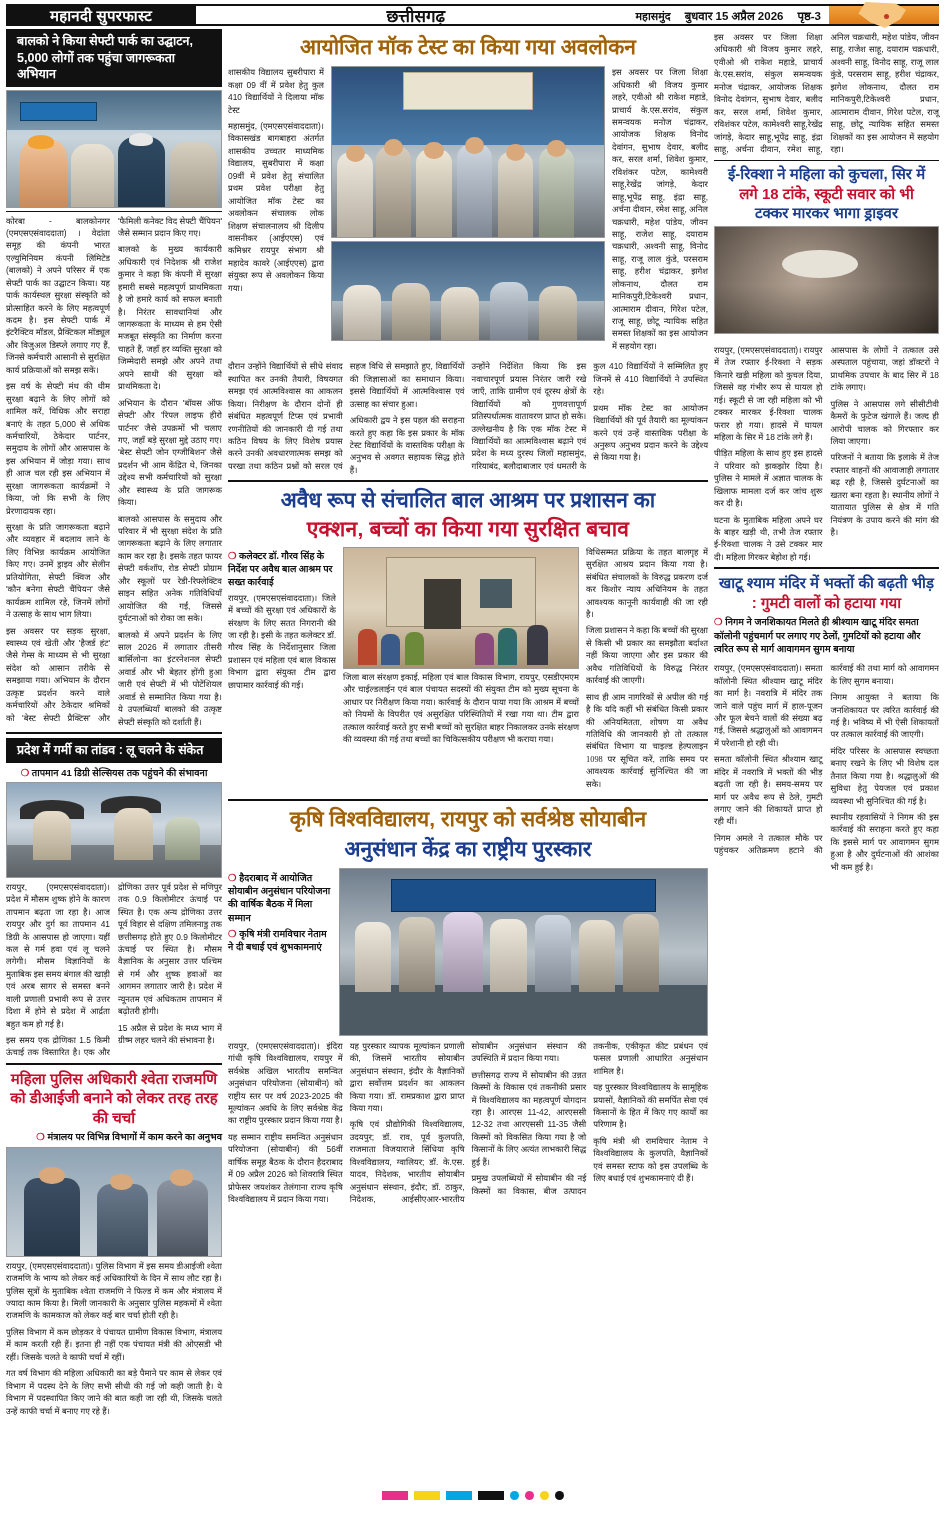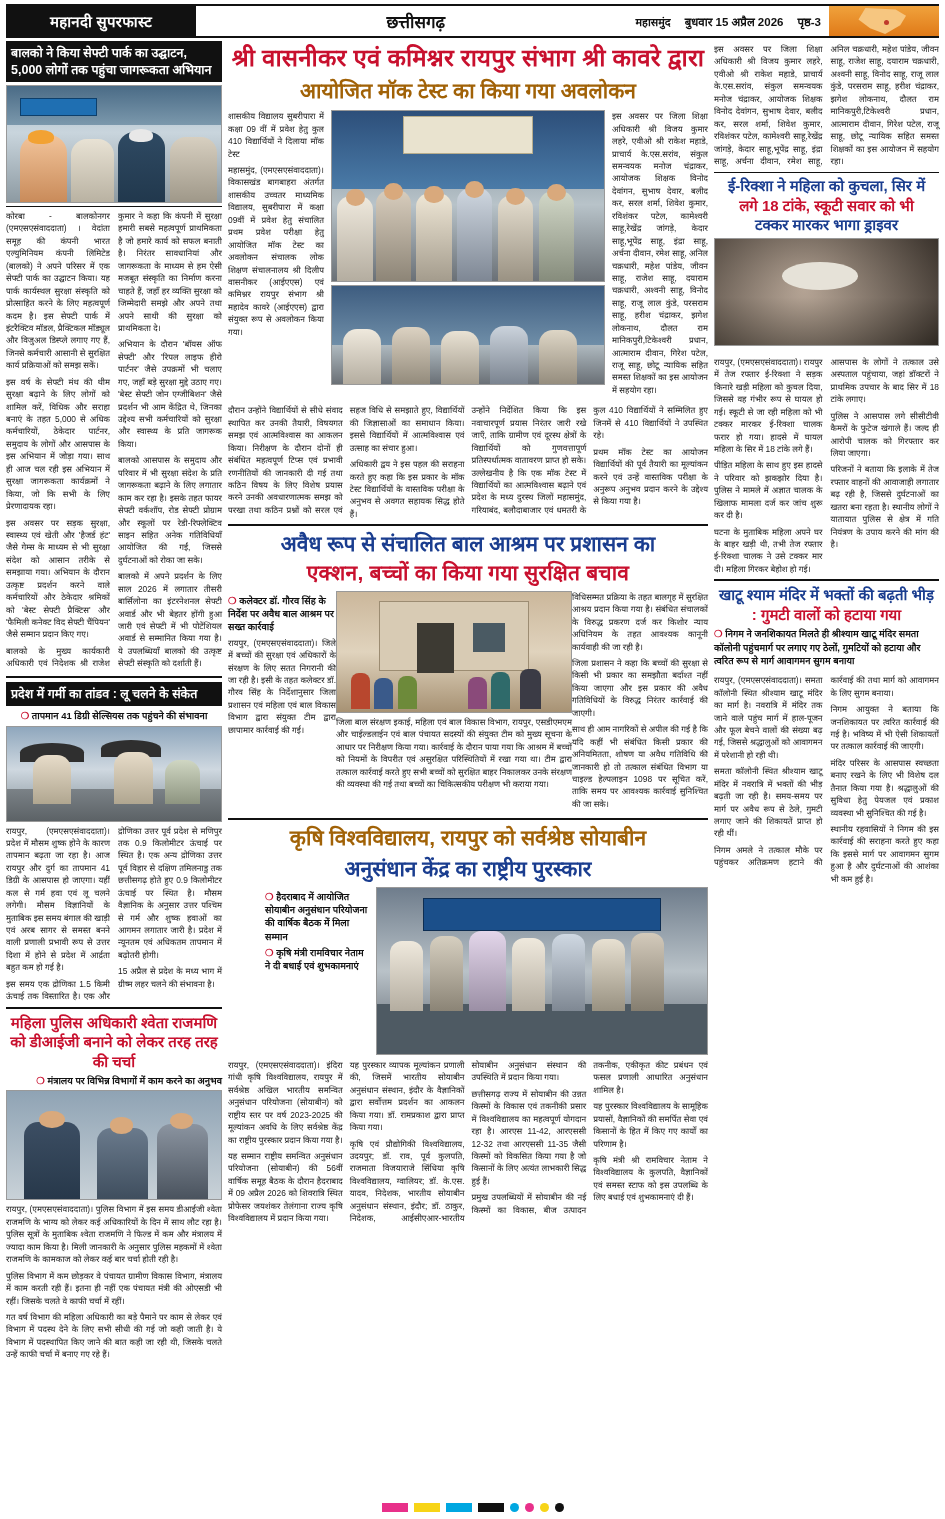--- a/index.html
+++ b/index.html
@@ -11,21 +11,21 @@
     font-family: "Liberation Sans", sans-serif;
     color: #111;
     overflow: hidden;
   }
   .page { position: relative; width: 945px; height: 1519px; padding: 4px 6px; }
 
   
   .masthead {
     display: flex; align-items: stretch;
     border-top: 2px solid #111; border-bottom: 2px solid #111;
-    height: 34px; margin-bottom: 3px;
+    height: 22px; margin-bottom: 3px;
   }
   .mast-left {
     width: 190px; background:#111; color:#fff;
     display:flex; align-items:center; justify-content:center;
     font-size: 15px; font-weight: bold; letter-spacing: .3px;
   }
   .mast-mid {
     flex: 1; display:flex; align-items:center; justify-content:center;
     font-size: 17px; font-weight: bold;
   }
@@ -48,21 +48,21 @@
 
   
   .cols { display:flex; gap:6px; height: 1455px; }
   .col-left { width: 216px; }
   .col-mid  { width: 480px; }
   .col-right{ width: 225px; }
 
   
   .hl-black {
     background:#111; color:#fff; font-weight:bold; font-size:12.5px;
-    padding: 4px 5px; line-height: 1.32;
+    padding: 4px 11px; line-height: 1.32;
   }
   .hl-red {
     color:#c8102e; font-weight:bold; text-align:center;
     font-size: 24px; line-height:1.25; letter-spacing:.2px;
   }
   .hl-blue {
     color:#1a3d8f; font-weight:bold; text-align:center;
     font-size: 21px; line-height:1.3;
   }
   .hl-dark {
@@ -169,20 +169,21 @@
         <div class="p4"></div>
         <div class="helm1"></div>
         <div class="helm2"></div>
       </div>
 
       <div class="hr-thin"></div>
 
       <div class="body cols2">
         <p>कोरबा - बालकोनगर (एमएसएसंवाददाता) । वेदांता समूह की कंपनी भारत एल्युमिनियम कंपनी लिमिटेड (बालको) ने अपने परिसर में एक सेफ्टी पार्क का उद्घाटन किया। यह पार्क कार्यस्थल सुरक्षा संस्कृति को प्रोत्साहित करने के लिए महत्वपूर्ण कदम है। इस सेफ्टी पार्क में इंटरैक्टिव मॉडल, प्रैक्टिकल मॉड्यूल और विजुअल डिस्प्ले लगाए गए हैं, जिनसे कर्मचारी आसानी से सुरक्षित कार्य प्रक्रियाओं को समझ सकें।</p>
         <p>इस वर्ष के सेफ्टी मंथ की थीम सुरक्षा बढ़ाने के लिए लोगों को शामिल करें, विधिक और सराहा बनाएं के तहत 5,000 से अधिक कर्मचारियों, ठेकेदार पार्टनर, समुदाय के लोगों और आसपास के इस अभियान में जोड़ा गया। साथ ही आज चल रही इस अभियान में सुरक्षा जागरूकता कार्यक्रमों ने किया, जो कि सभी के लिए प्रेरणादायक रहा।</p>
+        <p>सुरक्षा के प्रति जागरूकता बढ़ाने और व्यवहार में बदलाव लाने के लिए विभिन्न कार्यक्रम आयोजित किए गए। उनमें ड्राइव और सेलीन प्रतियोगिता, सेफ्टी क्विज और 'कौन बनेगा सेफ्टी चैंपियन' जैसे कार्यक्रम शामिल रहे, जिनमें लोगों ने उत्साह के साथ भाग लिया।</p>
         <p>इस अवसर पर सड़क सुरक्षा, स्वास्थ्य एवं खेती और 'हैजर्ड हंट' जैसे गेम्स के माध्यम से भी सुरक्षा संदेश को आसान तरीके से समझाया गया। अभियान के दौरान उत्कृष्ट प्रदर्शन करने वाले कर्मचारियों और ठेकेदार श्रमिकों को 'बेस्ट सेफ्टी प्रैक्टिस' और 'फैमिली कनेक्ट विद सेफ्टी चैंपियन' जैसे सम्मान प्रदान किए गए।</p>
         <p>बालको के मुख्य कार्यकारी अधिकारी एवं निदेशक श्री राजेश कुमार ने कहा कि कंपनी में सुरक्षा हमारी सबसे महत्वपूर्ण प्राथमिकता है जो हमारे कार्य को सफल बनाती है। निरंतर सावधानियां और जागरूकता के माध्यम से हम ऐसी मजबूत संस्कृति का निर्माण करना चाहते हैं, जहाँ हर व्यक्ति सुरक्षा को जिम्मेदारी समझे और अपने तथा अपने साथी की सुरक्षा को प्राथमिकता दे।</p>
         <p>अभियान के दौरान 'बॉयस ऑफ सेफ्टी' और 'रिपल लाइफ हीरो पार्टनर' जैसे उपक्रमों भी चलाए गए, जहाँ बड़े सुरक्षा मुद्दे उठाए गए। 'बेस्ट सेफ्टी जोन एग्जीबिशन' जैसे प्रदर्शन भी आम केंद्रित थे, जिनका उद्देश्य सभी कर्मचारियों को सुरक्षा और स्वास्थ्य के प्रति जागरूक किया।</p>
         <p>बालको आसपास के समुदाय और परिवार में भी सुरक्षा संदेश के प्रति जागरूकता बढ़ाने के लिए लगातार काम कर रहा है। इसके तहत फायर सेफ्टी वर्कशॉप, रोड सेफ्टी प्रोग्राम और स्कूलों पर रेडी-रिफ्लेक्टिव साइन सहित अनेक गतिविधियाँ आयोजित की गईं, जिससे दुर्घटनाओं को रोका जा सके।</p>
         <p>बालको में अपने प्रदर्शन के लिए साल 2026 में लगातार तीसरी बार्सिलोना का इंटरनेशनल सेफ्टी अवार्ड और भी बेहतर होंगी हुआ जारी एवं सेफ्टी में भी पोटेंशियल अवार्ड से सम्मानित किया गया है। ये उपलब्धियाँ बालको की उत्कृष्ट सेफ्टी संस्कृति को दर्शाती हैं।</p>
       </div>
 
       <div class="hr-thick"></div>
 
       <div class="hl-black" style="text-align:left">प्रदेश में गर्मी का तांडव : लू चलने के संकेत</div>
@@ -228,21 +229,20 @@
 
       <div class="body" style="margin-top:3px;">
         <p>रायपुर, (एमएसएसंवाददाता)। पुलिस विभाग में इस समय डीआईजी श्वेता राजमणि के भाग्य को लेकर कई अधिकारियों के दिन में साथ लौट रहा है। पुलिस सूत्रों के मुताबिक श्वेता राजमणि ने फिल्ड में कम और मंत्रालय में ज्यादा काम किया है। मिली जानकारी के अनुसार पुलिस महकमों में श्वेता राजमणि के कामकाज को लेकर कई बार चर्चा होती रही है।</p>
         <p>पुलिस विभाग में कम छोड़कर वे पंचायत ग्रामीण विकास विभाग, मंत्रालय में काम करती रही हैं। इतना ही नहीं एक पंचायत मंत्री की ओएसडी भी रहीं। जिसके चलते वे काफी चर्चा में रहीं।</p>
         <p>गत वर्ष विभाग की महिला अधिकारी का बड़े पैमाने पर काम से लेकर एवं विभाग में पदस्थ देने के लिए सभी सीधी की गई जो कही जाती है। ये विभाग में पदस्थापित किए जाने की बात कही जा रही थी, जिसके चलते उन्हें काफी चर्चा में बनाए गए रहे हैं।</p>
       </div>
     </div>
 
     <div class="col-mid">
 
-      <div class="hl-red" style="margin-top:2px;">श्री वासनीकर एवं कमिश्नर रायपुर संभाग श्री कावरे द्वारा</div>
       <div class="hl-dark" style="margin:4px 0 6px;">आयोजित मॉक टेस्ट का किया गया अवलोकन</div>
 
       <div style="display:flex; gap:7px;">
         <div style="width:96px;">
           <div class="body">
             <p>शासकीय विद्यालय सुबरीपारा में कक्षा 09 वीं में प्रवेश हेतु कुल 410 विद्यार्थियों ने दिलाया मॉक टेस्ट</p>
             <p>महासमुंद, (एमएसएसंवाददाता)। विकासखंड बागबाहरा अंतर्गत शासकीय उच्चतर माध्यमिक विद्यालय, सुबरीपारा में कक्षा 09वीं में प्रवेश हेतु संचालित प्रथम प्रवेश परीक्षा हेतु आयोजित मॉक टेस्ट का अवलोकन संचालक लोक शिक्षण संचालनालय श्री दिलीप वासनीकर (आईएएस) एवं कमिश्नर रायपुर संभाग श्री महादेव कावरे (आईएएस) द्वारा संयुक्त रूप से अवलोकन किया गया।</p>
           </div>
         </div>
         <div style="flex:1;">
@@ -283,21 +283,21 @@
         <p>अधिकारी द्वय ने इस पहल की सराहना करते हुए कहा कि इस प्रकार के मॉक टेस्ट विद्यार्थियों के वास्तविक परीक्षा के अनुभव से अवगत सहायक सिद्ध होते हैं।</p>
         <p>उन्होंने निर्देशित किया कि इस नवाचारपूर्ण प्रयास निरंतर जारी रखे जाएँ, ताकि ग्रामीण एवं दूरस्थ क्षेत्रों के विद्यार्थियों को गुणवत्तापूर्ण प्रतिस्पर्धात्मक वातावरण प्राप्त हो सके। उल्लेखनीय है कि एक मॉक टेस्ट में विद्यार्थियों का आत्मविश्वास बढ़ाने एवं प्रदेश के मध्य दुरस्थ जिलों महासमुंद, गरियाबंद, बलौदाबाजार एवं धमतरी के कुल 410 विद्यार्थियों ने सम्मिलित हुए जिनमें से 410 विद्यार्थियों ने उपस्थित रहे।</p>
         <p>प्रथम मॉक टेस्ट का आयोजन विद्यार्थियों की पूर्व तैयारी का मूल्यांकन करने एवं उन्हें वास्तविक परीक्षा के अनुरूप अनुभव प्रदान करने के उद्देश्य से किया गया है।</p>
       </div>
 
       <div class="hr-thick"></div>
 
       <div class="hl-blue">अवैध रूप से संचालित बाल आश्रम पर प्रशासन का</div>
       <div class="hl-red" style="font-size:21px;margin:2px 0 5px;">एक्शन, बच्चों का किया गया सुरक्षित बचाव</div>
 
-      <div style="display:flex; ">
+      <div style="display:flex; gap:7px;font-family:Liberation Serif, serif;">
         <div style="width:108px;">
           <div class="kicker">
             <span class="bullet">❍</span>
             <span>कलेक्टर डॉ. गौरव सिंह के निर्देश पर अवैध बाल आश्रम पर सख्त कार्रवाई</span>
           </div>
           <div class="body">
             <p>रायपुर, (एमएसएसंवाददाता)। जिले में बच्चों की सुरक्षा एवं अधिकारों के संरक्षण के लिए सतत निगरानी की जा रही है। इसी के तहत कलेक्टर डॉ. गौरव सिंह के निर्देशानुसार जिला प्रशासन एवं महिला एवं बाल विकास विभाग द्वारा संयुक्त टीम द्वारा छापामार कार्रवाई की गई।</p>
           </div>
         </div>
         <div style="width:236px;">
@@ -323,21 +323,21 @@
             <p>साथ ही आम नागरिकों से अपील की गई है कि यदि कहीं भी संबंधित किसी प्रकार की अनियमितता, शोषण या अवैध गतिविधि की जानकारी हो तो तत्काल संबंधित विभाग या चाइल्ड हेल्पलाइन 1098 पर सूचित करें, ताकि समय पर आवश्यक कार्रवाई सुनिश्चित की जा सके।</p>
           </div>
         </div>
       </div>
 
       <div class="hr-thick"></div>
 
       <div class="hl-dark">कृषि विश्वविद्यालय, रायपुर को सर्वश्रेष्ठ सोयाबीन</div>
       <div class="hl-blue" style="margin:3px 0 5px;">अनुसंधान केंद्र का राष्ट्रीय पुरस्कार</div>
 
-      <div style="display:flex; gap:7px;margin-left:37px;">
+      <div style="display:flex; gap:7px;">
         <div style="width:104px;">
           <div class="kicker">
             <span class="bullet">❍</span>
             <span>हैदराबाद में आयोजित सोयाबीन अनुसंधान परियोजना की वार्षिक बैठक में मिला सम्मान</span>
           </div>
           <div class="kicker">
             <span class="bullet">❍</span>
             <span>कृषि मंत्री रामविचार नेताम ने दी बधाई एवं शुभकामनाएं</span>
           </div>
         </div>

